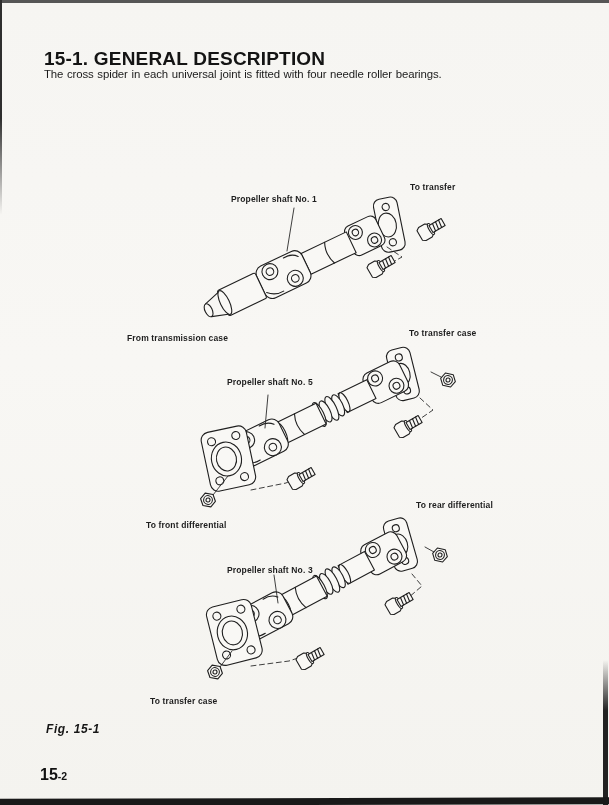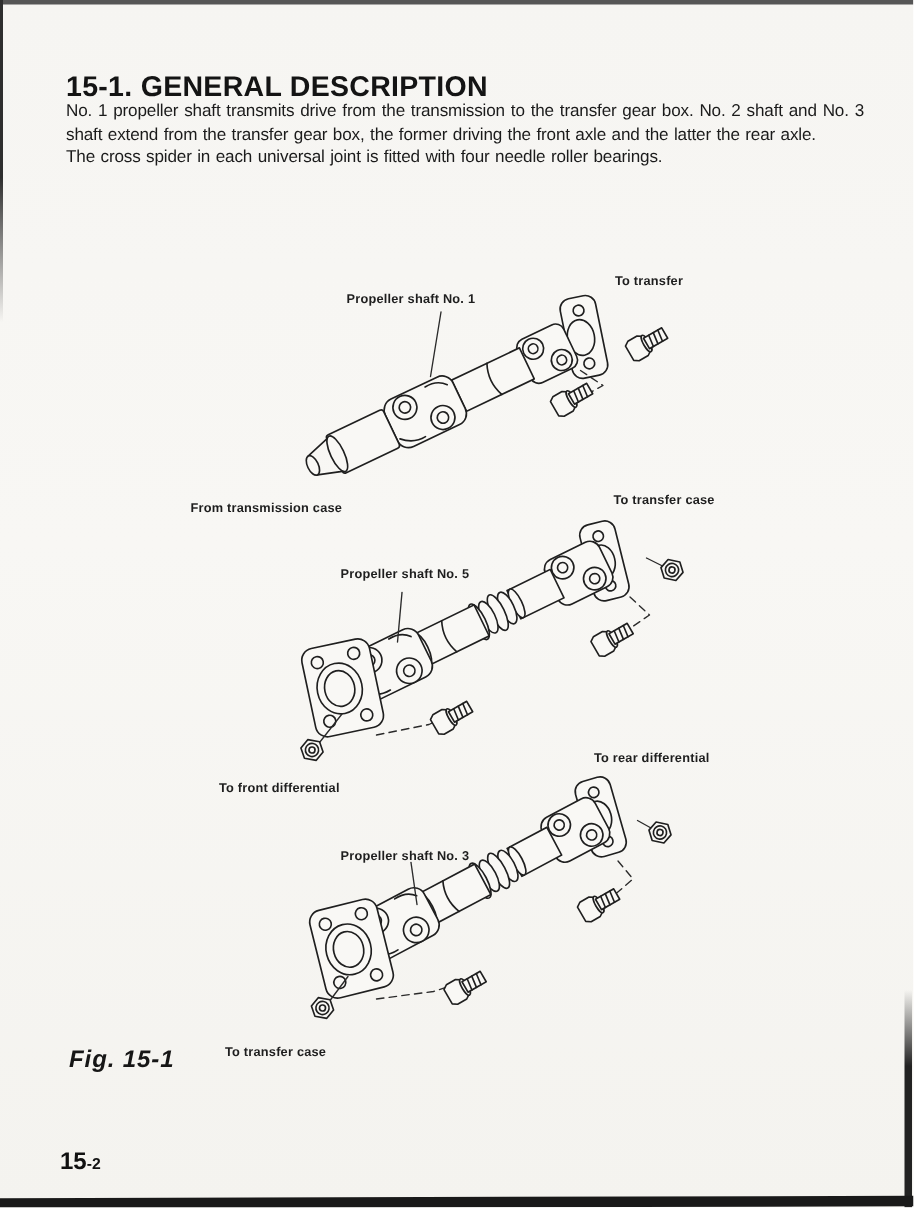--- a/index.html
+++ b/index.html
@@ -41,41 +41,40 @@
   .fig-svg .ln   { fill:none; }
   .fig-svg .thin { fill:none; stroke-width:.9; stroke:#2a2a2a; }
   .fig-svg .dash { fill:none; stroke-width:.9; stroke:#2a2a2a; stroke-dasharray:5 3.5; }
 
   .lbl {
     position:absolute; font-size:8.5px; font-weight:bold; letter-spacing:.15px;
     color:#1e1e1e; white-space:nowrap;
   }
 
   .figcaption {
-    position:absolute; left:46px; top:698px;
-    font-size:16px; font-style:italic; font-weight:bold; letter-spacing:.6px; color:#161616;
+    position:absolute; left:46px; top:722px;
+    font-size:12px; font-style:italic; font-weight:bold; letter-spacing:.6px; color:#161616;
   }
   .pagenum { position:absolute; left:40px; top:766px; font-weight:bold; color:#111; }
   .pagenum .major { font-size:16px; }
   .pagenum .minor { font-size:10.5px; }
 </style>
 </head>
 <body>
 
 <div class="page">
 
   <div class="edge-top"></div>
   <div class="edge-left"></div>
   <div class="edge-right"></div>
   <div class="edge-bottom"></div>
 
   <h1 class="heading">15-1. GENERAL DESCRIPTION</h1>
 
   <div class="bodytext">
-    <p>No. 1 propeller shaft transmits drive from the transmission to the transfer gear box. No. 2 shaft and No. 3 shaft extend from the transfer gear box, the former driving the front axle and the latter the rear axle.</p>
     <p>The cross spider in each universal joint is fitted with four needle roller bearings.</p>
   </div>
 
   <div class="figure">
     <svg class="fig-svg" width="609" height="560" viewBox="0 0 609 560">
 
       <defs>
         <g id="bolt">
           <path d="M-13,-5.5 L-10,-7.5 L-3,-7.5 L0,-5.5 L0,5.5 L-3,7.5 L-10,7.5 L-13,5.5 Z"></path>
           <line class="ln" x1="-6.5" y1="-7.5" x2="-6.5" y2="7.5"></line>
@@ -244,21 +243,21 @@
       <path class="thin" d="M220,502 L232,486"></path>
       <use href="#nut" transform="translate(215,507) rotate(10)"></use>
       <path class="thin" d="M274,410 L278,438"></path>
     </svg>
 
     <span class="lbl" style="left:410px; top:17px;">To transfer</span>
     <span class="lbl" style="left:231px; top:29px;">Propeller shaft No. 1</span>
     <span class="lbl" style="left:127px; top:168px;">From transmission case</span>
     <span class="lbl" style="left:409px; top:163px;">To transfer case</span>
     <span class="lbl" style="left:227px; top:212px;">Propeller shaft No. 5</span>
-    <span class="lbl" style="left:396px; top:335px;">To rear differential</span>
+    <span class="lbl" style="left:416px; top:335px;">To rear differential</span>
     <span class="lbl" style="left:146px; top:355px;">To front differential</span>
     <span class="lbl" style="left:227px; top:400px;">Propeller shaft No. 3</span>
     <span class="lbl" style="left:150px; top:531px;">To transfer case</span>
   </div>
 
   <div class="figcaption">Fig. 15-1</div>
 
   <div class="pagenum">
     <span class="major">15</span><span class="minor">-2</span>
   </div>

